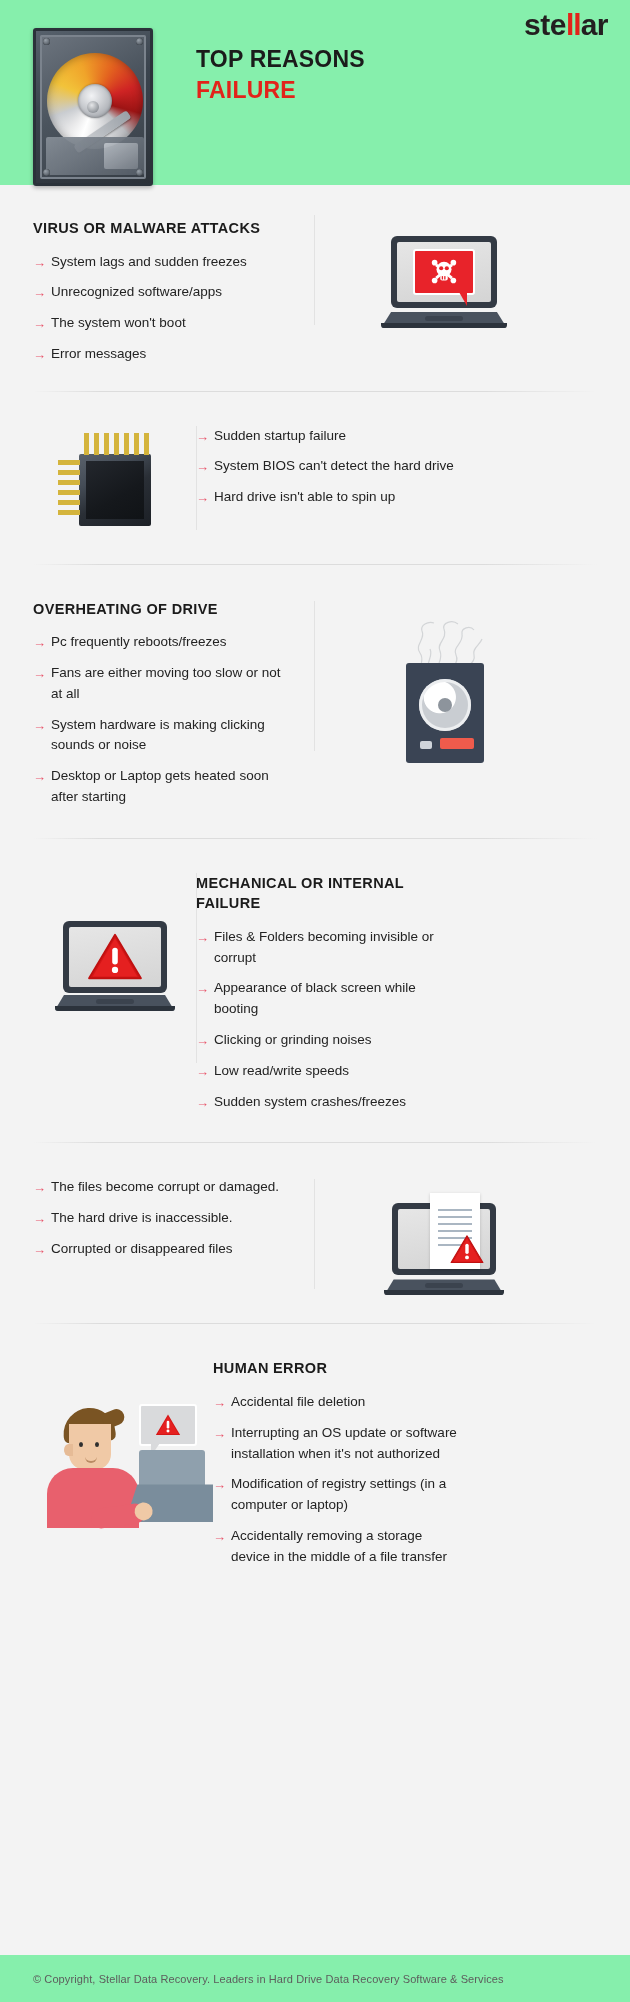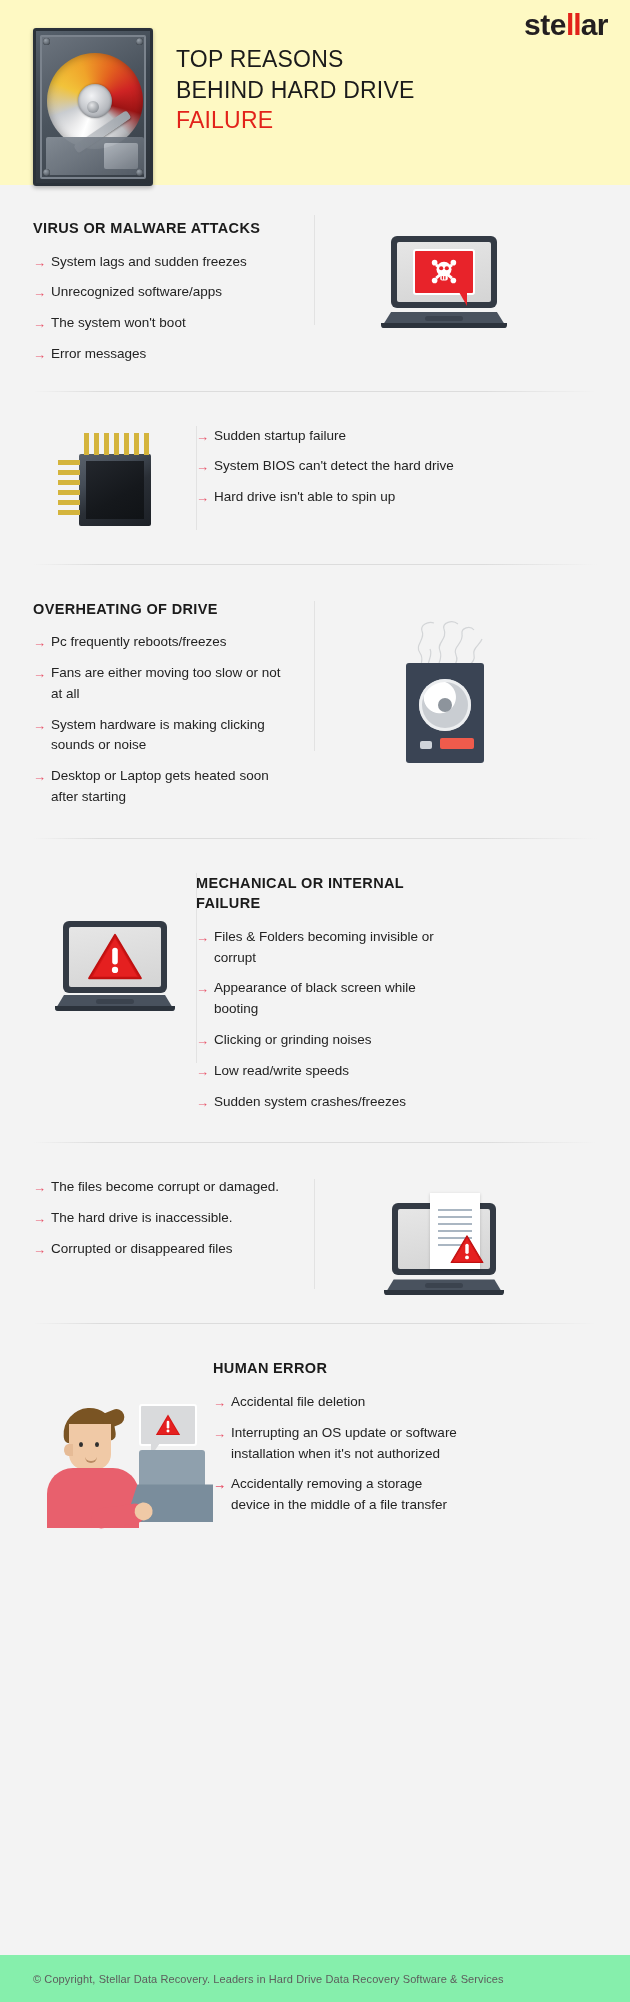--- a/index.html
+++ b/index.html
@@ -12,44 +12,44 @@
     overflow: hidden;
     position: relative;
   }
 
   .page { width: 630px; height: 2002px; position: relative; background:#f3f3f3; }
 
   
   .header {
     position: relative;
     height: 185px;
-    background: #fef9c3;
+    background: #86efac;
     overflow: visible;
   }
   .brand {
     position: absolute;
     top: 10px;
     right: 22px;
     font-family: "Liberation Sans", sans-serif;
     font-size: 30px;
     font-weight: 700;
     letter-spacing: -0.5px;
     color: #231f20;
     line-height: 1;
   }
   .brand .ll {
     color: #e2231a;
     letter-spacing: -1px;
   }
   .header-title {
     position: absolute;
-    left: 176px;
+    left: 196px;
     top: 44px;
     font-size: 23px;
-    font-weight: 400;
+    font-weight: 700;
     line-height: 1.33;
     letter-spacing: 0.2px;
     color: #1b1b1b;
   }
   .header-title .red { color: #e2231a; display:block; }
 
   
   .hdd {
     position: absolute;
     left: 33px;
@@ -341,21 +341,20 @@
       <div class="arm"></div>
       <div class="pcb"></div>
       <div class="screw s1"></div>
       <div class="screw s2"></div>
       <div class="screw s3"></div>
       <div class="screw s4"></div>
     </div>
 
     <div class="header-title">
       <span>TOP REASONS</span><br>
-      <span>BEHIND HARD DRIVE</span>
       <span class="red">FAILURE</span>
     </div>
   </div>
 
   <div class="section text-left" style="padding-top:33px;padding-bottom:26px;">
     <div class="vrule" style="left:314px;top:30px;height:110px;"></div>
     <div class="col-text">
       <div class="sec-title">VIRUS OR MALWARE ATTACKS</div>
       <ul class="bullets">
         <li><span class="arrow-icon">→</span><span>System lags and sudden freezes</span></li>
@@ -571,21 +570,21 @@
         <div class="arm">
           <span class="hand"></span>
         </div>
       </div>
     </div>
     <div class="col-text" style="flex:0 0 252px;">
       <div class="sec-title">HUMAN ERROR</div>
       <ul class="bullets">
         <li><span class="arrow-icon">→</span><span>Accidental file deletion</span></li>
         <li><span class="arrow-icon">→</span><span>Interrupting an OS update or software installation when it's not authorized</span></li>
-        <li><span class="arrow-icon">→</span></li>
+        <li><span class="arrow-icon">→</span><span>Modification of registry settings (in a computer or laptop)</span></li>
         <li><span class="arrow-icon">→</span><span>Accidentally removing a storage device in the middle of a file transfer</span></li>
       </ul>
     </div>
   </div>
 
   <div class="footer">
     <span>© Copyright, Stellar Data Recovery. Leaders in Hard Drive Data Recovery Software &amp; Services</span>
   </div>
 
 </div>

